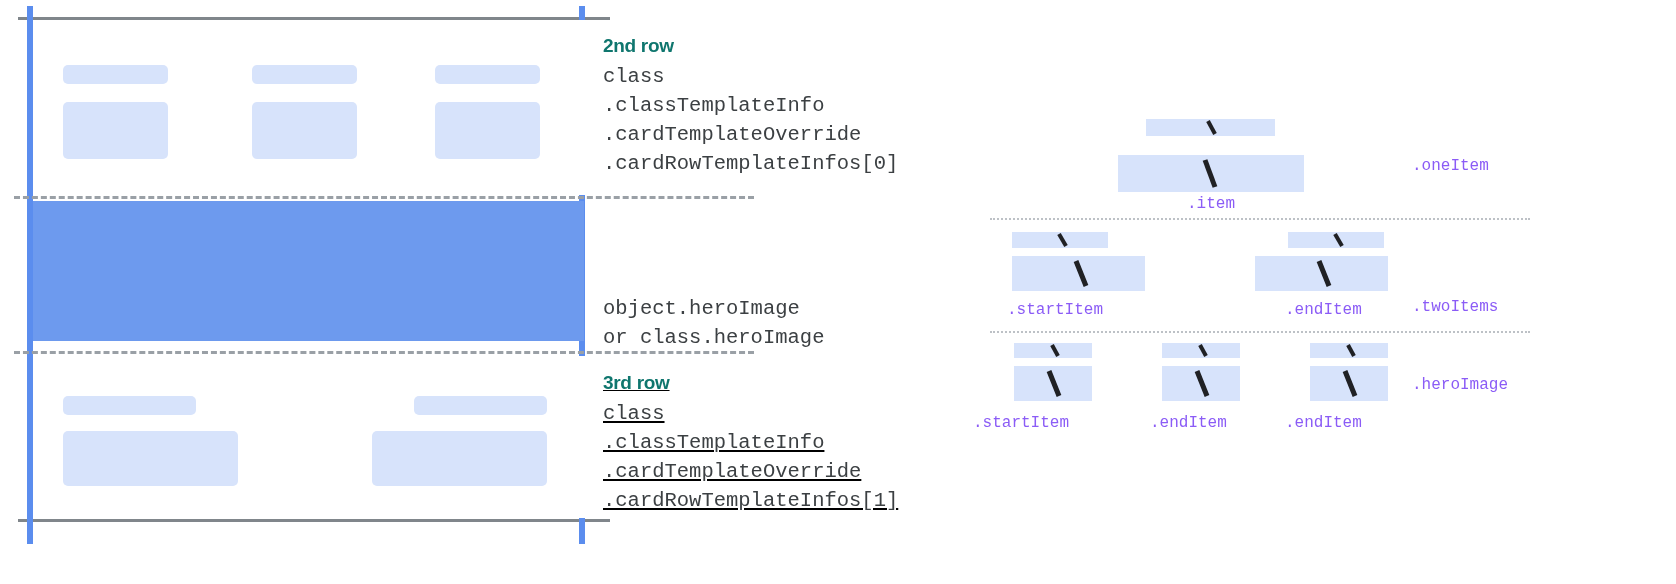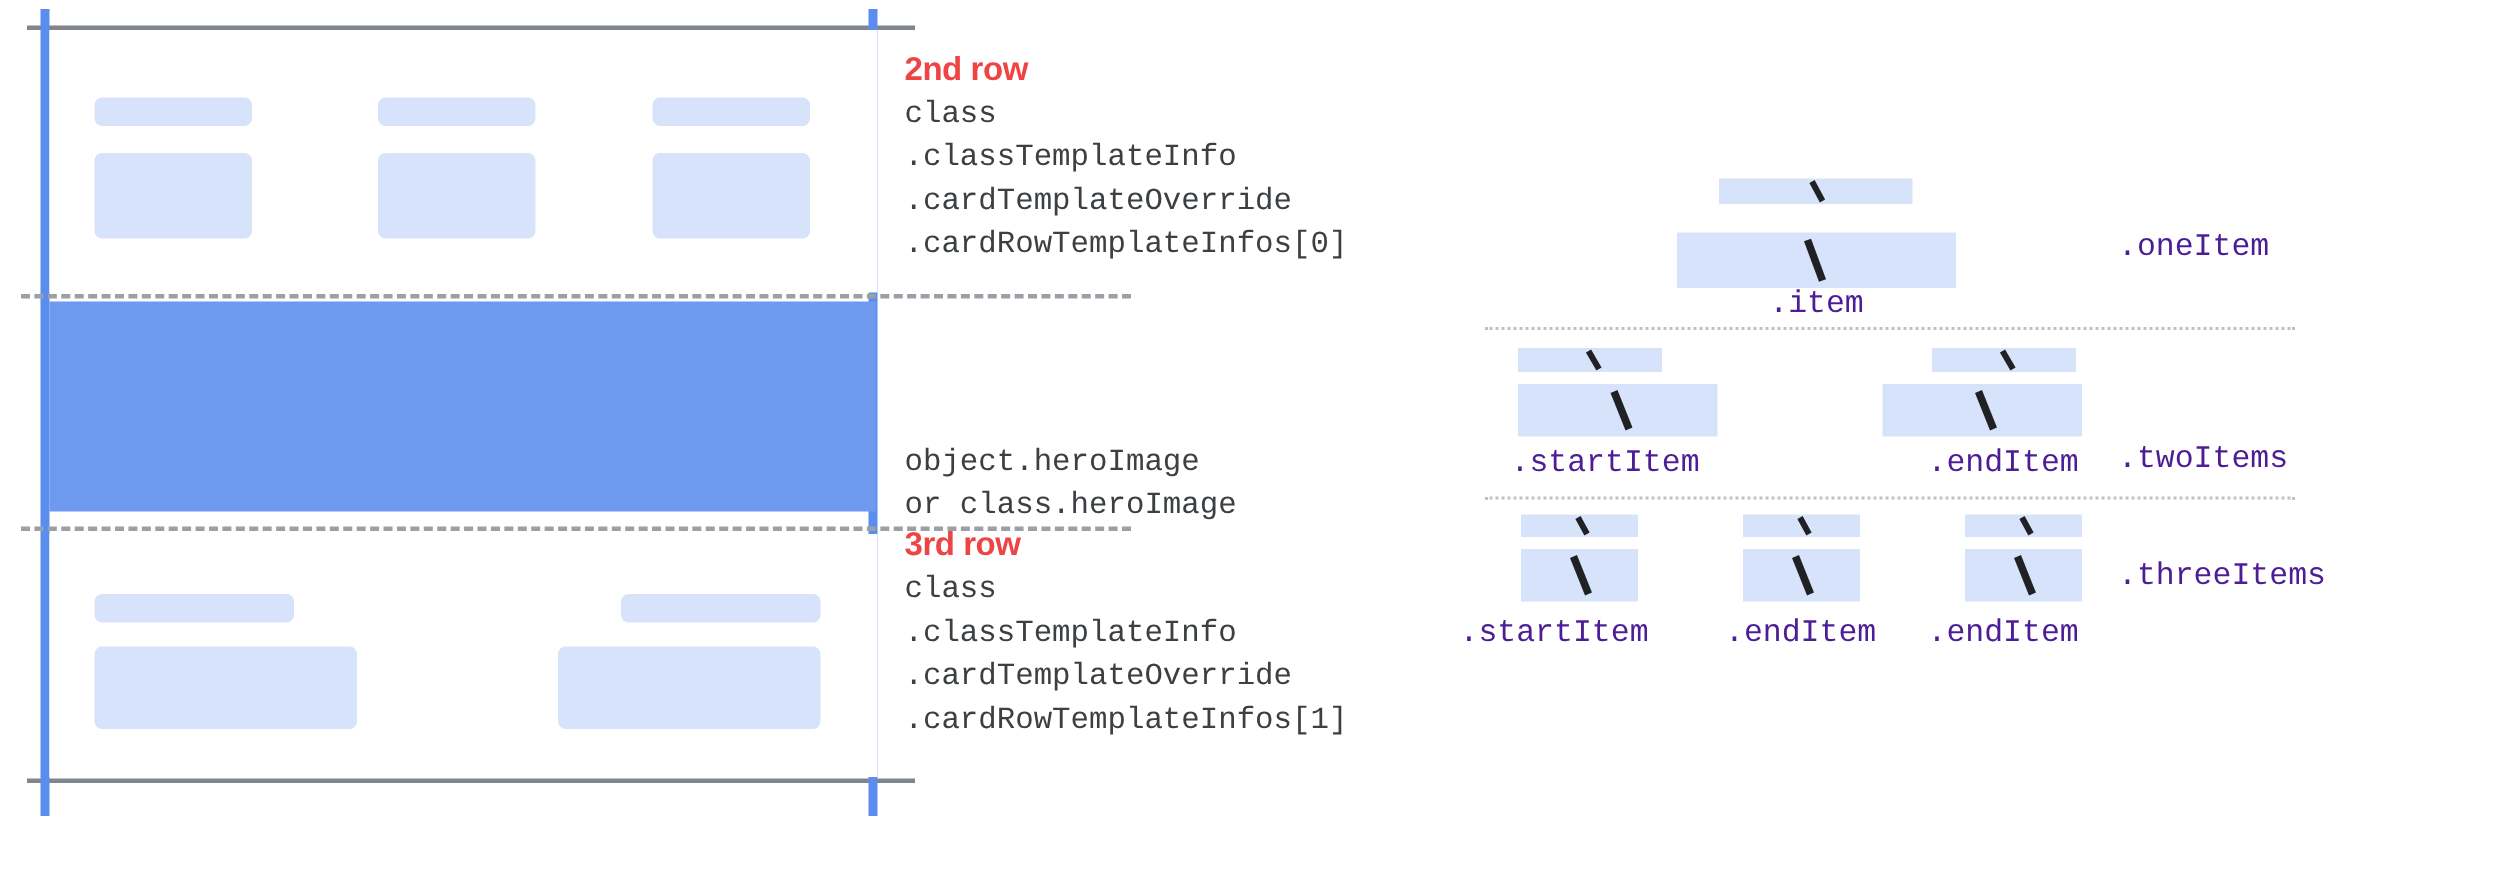--- a/index.html
+++ b/index.html
@@ -46,22 +46,22 @@
   .hero {
     position: absolute;
     background: #6d9aee;
   }
 
   
   .ann { position: absolute; }
   .ann-title {
     font-family: "Liberation Sans", sans-serif;
     font-weight: bold;
-    font-size: 22px;
-    color: #ef4444;
+    font-size: 19px;
+    color: #0f766e;
     letter-spacing: -0.3px;
     line-height: 32px;
     white-space: nowrap;
   }
   .ann-code {
     font-family: "Liberation Mono", monospace;
     font-size: 20.5px;
     color: #3c4043;
     line-height: 29px;
     white-space: pre;
@@ -70,22 +70,22 @@
   
   .slash-box {
     position: absolute;
     background: #d7e3fb;
     overflow: hidden;
   }
   .slash-box svg { display: block; }
   .rlabel {
     position: absolute;
     font-family: "Liberation Mono", monospace;
-    font-size: 21px;
-    color: #4c1d95;
+    font-size: 16px;
+    color: #8b5cf6;
     line-height: 24px;
     white-space: nowrap;
   }
   .rlabel.center { transform: translateX(-50%); text-align: center; }
 </style>
 </head>
 <body>
 
 <div class="abs" style="left:0;top:0;width:630px;height:584px;">
 
@@ -128,21 +128,21 @@
 .classTemplateInfo
 .cardTemplateOverride
 .cardRowTemplateInfos[0]</div>
 </div>
 
 <div class="ann" style="left:603px; top:250px;margin-top:44px;">
   <div class="ann-code">object.heroImage
 or class.heroImage</div>
 </div>
 
-<div class="ann" style="left:603px; top:347px;">
+<div class="ann" style="left:603px; top:367px;text-decoration:underline;">
   <div class="ann-title">3rd row</div>
   <div class="ann-code">class
 .classTemplateInfo
 .cardTemplateOverride
 .cardRowTemplateInfos[1]</div>
 </div>
 
 <div class="abs" style="left:0; top:0; width:1676px; height:584px;">
 
   <div class="slash-box" style="left:1146px; top:119px; width:129px; height:17px;">
@@ -217,14 +217,14 @@
       <line x1="44" y1="13" x2="38" y2="2" stroke="#202124" stroke-width="4"></line>
     </svg>
   </div>
   <div class="slash-box" style="left:1310px; top:366px; width:78px; height:35px;">
     <svg width="78" height="35" viewBox="0 0 78 35">
       <line x1="45" y1="30" x2="35" y2="5" stroke="#202124" stroke-width="5"></line>
     </svg>
   </div>
   <div class="rlabel" style="left:1285px; top:411px;">.endItem</div>
 
-  <div class="rlabel" style="left:1412px; top:373px;">.threeItems</div>
+  <div class="rlabel" style="left:1412px; top:373px;">.heroImage</div>
 </div>
 
 </body></html>

